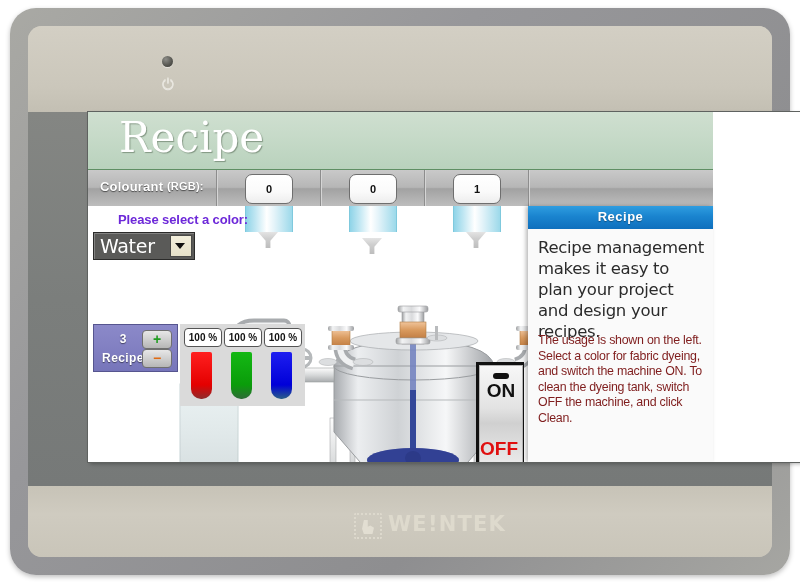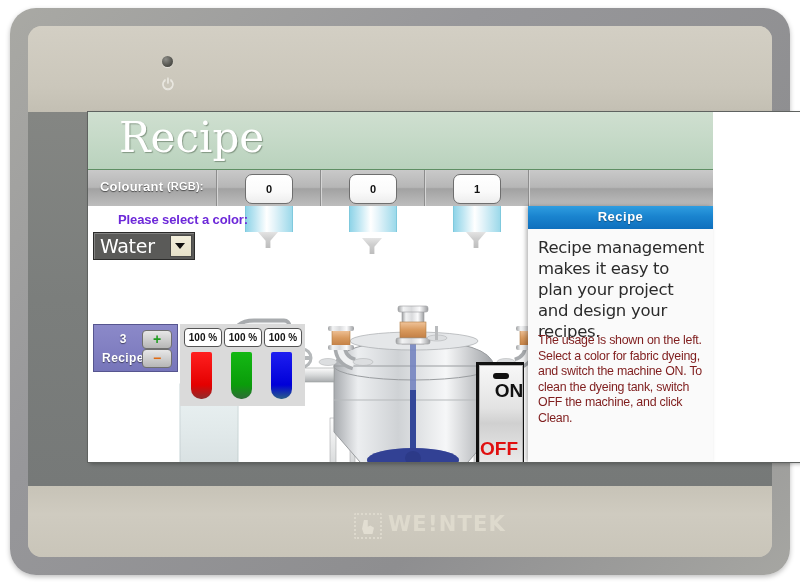--- a/index.html
+++ b/index.html
@@ -195,21 +195,21 @@
     position:absolute;left:388px;top:156px;width:48px;height:116px;
     background:#111;padding:3px;box-sizing:border-box;
   }
   .switch-face{
     position:relative;width:100%;height:100%;
     background:linear-gradient(180deg,#f7f7f7 0%,#e3e3e3 38%,#d0d0d0 52%,#f2f2f2 100%);
     border:1px solid #b5b5b5;
   }
   .sw-dot{position:absolute;left:50%;margin-left:-8px;width:16px;height:6px;border-radius:3px;}
   .sw-dot.on{top:7px;background:#111;}
-  .sw-on{position:absolute;left:8px;top:14px;width:100%;text-align:center;font-size:19px;font-weight:bold;color:#111;}
+  .sw-on{position:absolute;left:0;top:14px;width:100%;text-align:center;font-size:19px;font-weight:bold;color:#111;}
   .sw-off{position:absolute;left:0;bottom:16px;width:100%;text-align:left;font-size:19px;font-weight:bold;color:#e01010;}
 
   
   .info-panel{
     position:absolute;left:440px;top:58px;width:185px;height:292px;
     background:#f7f7f7;
     box-shadow:-2px 0 4px rgba(0,0,0,.28);
   }
   .info-head{
     position:absolute;left:0;top:0;width:185px;height:23px;

